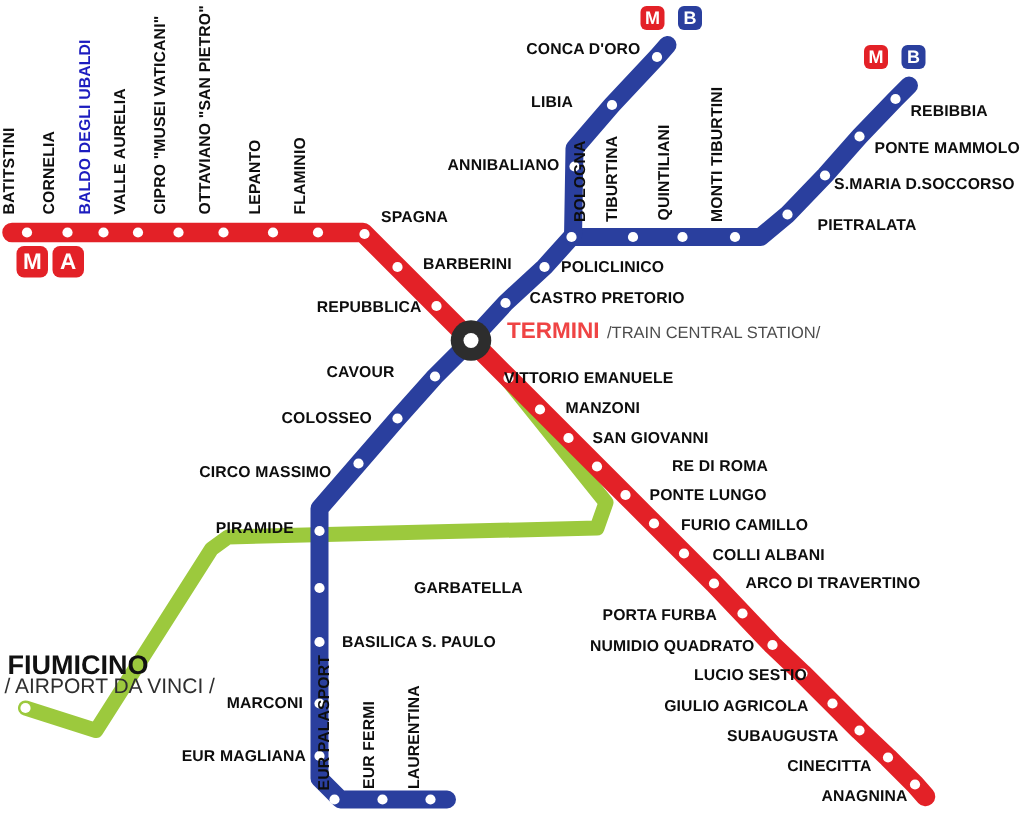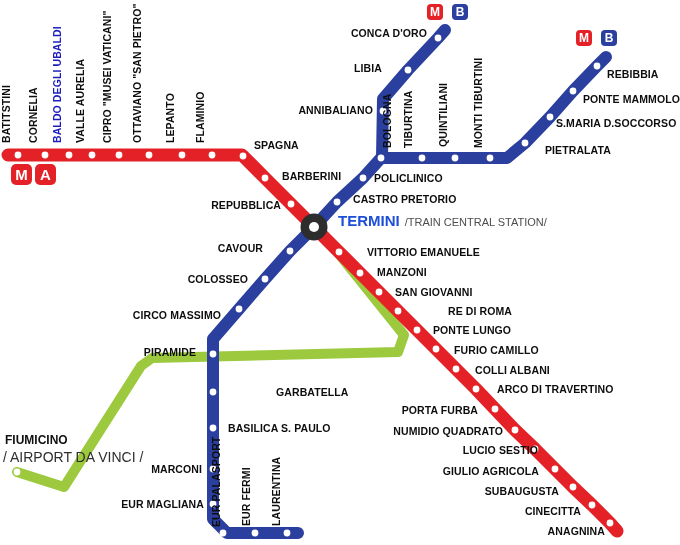--- a/index.html
+++ b/index.html
@@ -20,23 +20,23 @@
     display:flex;align-items:center;justify-content:center;
   }
   .badge.big{width:21px;height:21px;font-size:15px;border-radius:5px;margin-right:3px;}
   .badge.small{width:16px;height:16px;font-size:12px;margin-right:9px;}
   .bg-red{background:#e32127;}
   .bg-blue{background:#2a3f9e;}
   #badge-a{left:11px;top:164px;}
   #badge-b-conca{left:427px;top:4px;}
   #badge-b-rebibbia{left:576px;top:30px;}
   .termini-label{position:absolute;left:338px;top:212px;white-space:nowrap;}
-  .termini-title{font-size:15px;font-weight:bold;color:#1d4ed8;}
+  .termini-title{font-size:15px;font-weight:bold;color:#ef4444;}
   .termini-sub{font-size:11px;font-weight:normal;color:#4d4d4d;margin-left:5px;}
-  .fiumicino-title{position:absolute;left:5px;top:433px;font-size:12px;font-weight:bold;color:#111;white-space:nowrap;}
+  .fiumicino-title{position:absolute;left:5px;top:433px;font-size:18px;font-weight:bold;color:#111;white-space:nowrap;}
   .fiumicino-sub{position:absolute;left:3px;top:449px;font-size:14px;color:#2e2e2e;white-space:nowrap;}
 </style>
 </head>
 <body>
 
 <div class="stage">
 
   <svg id="map-svg" width="680" height="545" viewBox="0 0 680 545">
       <polyline points="322,233 404,335 398,352 152,358 141,366 64,487 17,472" fill="none" stroke="#9cc93d" stroke-width="10" stroke-linecap="round" stroke-linejoin="round"></polyline>
       <polyline points="8,155 242,155 265,178 291,204 314,227 339,252 360,273 379,292 398,311 417,330 436,349 456,369 476,389 495,409 515,430 535,449 555,469 573,487 592,505 610,523 617,531" fill="none" stroke="#e32127" stroke-width="13" stroke-linecap="round" stroke-linejoin="round"></polyline>
@@ -102,21 +102,21 @@
       <div class="st-label vert" style="left: 39px; top: 131px;">CORNELIA</div>
       <div class="st-label vert" style="left: 63px; top: 131px; color: rgb(28, 28, 191);">BALDO DEGLI UBALDI</div>
       <div class="st-label vert" style="left: 86px; top: 131px;">VALLE AURELIA</div>
       <div class="st-label vert" style="left: 113px; top: 131px;">CIPRO "MUSEI VATICANI"</div>
       <div class="st-label vert" style="left: 143px; top: 131px;">OTTAVIANO "SAN PIETRO"</div>
       <div class="st-label vert" style="left: 176px; top: 131px;">LEPANTO</div>
       <div class="st-label vert" style="left: 206px; top: 131px;">FLAMINIO</div>
       <div class="st-label" style="left: 254px; top: 139px; text-align: center;">SPAGNA</div>
       <div class="st-label" style="left: 282px; top: 170px;">BARBERINI</div>
       <div class="st-label" style="right: 399px; top: 199px; text-align: center;">REPUBBLICA</div>
-      <div class="st-label" style="left: 367px; top: 246px; text-align: center;">VITTORIO EMANUELE</div>
+      <div class="st-label" style="left: 336px; top: 246px; text-align: center;">VITTORIO EMANUELE</div>
       <div class="st-label" style="left: 377px; top: 266px;">MANZONI</div>
       <div class="st-label" style="left: 395px; top: 286px;">SAN GIOVANNI</div>
       <div class="st-label" style="left: 416px; top: 305px; padding-left: 32px;">RE DI ROMA</div>
       <div class="st-label" style="left: 433px; top: 324px;">PONTE LUNGO</div>
       <div class="st-label" style="left: 454px; top: 344px;">FURIO CAMILLO</div>
       <div class="st-label" style="left: 475px; top: 364px;">COLLI ALBANI</div>
       <div class="st-label" style="left: 497px; top: 383px;">ARCO DI TRAVERTINO</div>
       <div class="st-label" style="right: 202px; top: 404px;">PORTA FURBA</div>
       <div class="st-label" style="right: 177px; top: 425px;">NUMIDIO QUADRATO</div>
       <div class="st-label" style="right: 142px; top: 444px;">LUCIO SESTIO</div>

